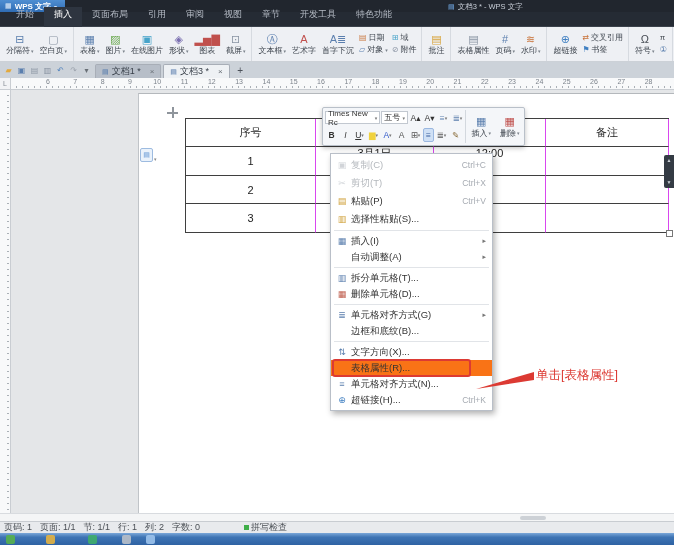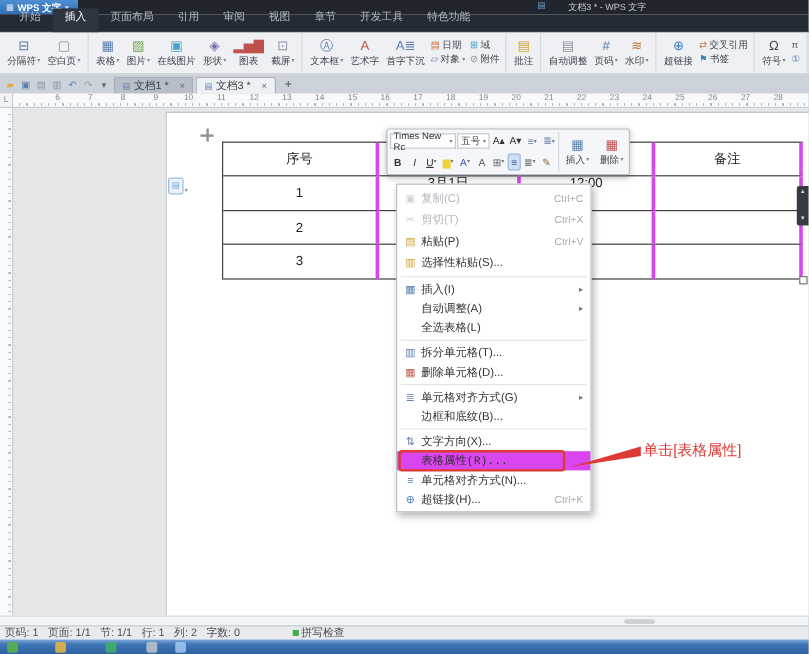--- a/index.html
+++ b/index.html
@@ -5,21 +5,21 @@
   html,body{margin:0;padding:0;background:#9aa0a8;}
   .screen{position:relative;width:674px;height:545px;overflow:hidden;
     font-family:"Liberation Sans","DejaVu Sans",sans-serif;background:#e4e6e8;
     -webkit-font-smoothing:antialiased;}
   
   .titlebar{position:absolute;left:0;top:0;width:674px;height:12px;background:#21262e;}
   .apptab{position:absolute;left:0;top:0;height:12px;padding:0 8px 0 5px;display:flex;align-items:center;gap:3px;
     background:linear-gradient(#4f8ed2,#2f6cb4);border-radius:0 0 3px 0;color:#fff;font-size:8px;font-weight:bold;}
   .apptab .wicon{font-size:7px;color:#dce9f8;}
   .apptab .caret{font-size:6px;color:#cfe0f5;}
-  .title-center{position:absolute;left:448px;top:1px;height:11px;display:flex;gap:19px;
+  .title-center{position:absolute;left:448px;top:1px;height:11px;display:flex;align-items:center;gap:3px;
     color:#c7cdd6;font-size:7.5px;}
   .title-center .dicon{color:#6fa6e0;font-size:7px;}
   
   .menubar{position:absolute;left:0;top:12px;width:674px;height:15px;background:#252b34;display:flex;align-items:center;
     padding-left:6px;gap:0;border-bottom:1px solid #3a414b;box-sizing:border-box;}
   .mtab{color:#b6bcc6;font-size:9px;padding:0 10px;height:25px;line-height:15px;cursor:default;}
   .mtab.active{color:#ffffff;background:#2e3540;}
   
   .ribbon{position:absolute;left:0;top:27px;width:674px;height:35px;background:#eef0f4;border-bottom:1px solid #ccd1d7;
     box-sizing:border-box;display:flex;align-items:stretch;overflow:hidden;white-space:nowrap;}
@@ -55,21 +55,21 @@
     box-sizing:border-box;}
   .vruler:after{content:"";position:absolute;top:0;left:7px;width:2px;height:100%;
     background:repeating-linear-gradient(to bottom,transparent 0 5px,#aab0b6 5px 6px);}
   
   .docarea{position:absolute;left:0;top:90px;width:674px;height:423px;background:#e4e6e8;}
   .page{position:absolute;left:138px;top:3px;width:536px;height:420px;background:#ffffff;
     border-left:1px solid #c0c4c8;border-top:1px solid #b4b8bc;box-sizing:border-box;}
   
   .dtable{position:absolute;left:185px;top:28px;border-left:1px solid #3f3f3f;border-top:1px solid #3f3f3f;z-index:1;}
   .trow{display:flex;}
-  .tcell{border-right:3px solid #d946ef;border-bottom:1px solid #3f3f3f;box-sizing:border-box;
+  .tcell{border-right:1px solid #d946ef;border-bottom:1px solid #3f3f3f;box-sizing:border-box;
     display:flex;align-items:center;justify-content:center;font-size:11px;color:#222;}
   .tcell.top{align-items:flex-start;line-height:13px;}
   .move-handle{position:absolute;left:167px;top:17px;width:11px;height:11px;z-index:1;}
   .move-handle i{position:absolute;background:#8f959c;}
   .move-handle .h{left:0;top:5px;width:11px;height:1.5px;}
   .move-handle .v{left:5px;top:0;width:1.5px;height:11px;}
   .resize-handle{position:absolute;left:666px;top:140px;width:5px;height:5px;border:1px solid #777;background:#fff;z-index:1;}
   .paste-opts{position:absolute;left:140px;top:58px;display:flex;align-items:flex-end;gap:1px;z-index:1;}
   .paste-opts .pbox{width:11px;height:12px;background:#eaf2fb;border:1px solid #9dbbe0;border-radius:2px;
     display:flex;align-items:center;justify-content:center;font-size:7px;color:#6f9fd8;}
@@ -99,21 +99,21 @@
   .ctxmenu{position:absolute;left:330px;top:63px;width:163px;background:#ffffff;border:1px solid #b9bfc8;
     box-shadow:2px 3px 6px rgba(0,0,0,.3);box-sizing:border-box;padding:2px 0;z-index:6;}
   .mi{position:relative;height:16px;display:flex;align-items:center;padding:0 6px 0 4px;}
   .mi.tall{height:18px;}
   .mi-icon{width:14px;font-size:9px;text-align:center;flex:none;}
   .mi-label{font-size:9.5px;color:#333;margin-left:2px;}
   .mi-short{margin-left:auto;font-size:8.5px;color:#a6abb2;}
   .mi-arrow{margin-left:auto;font-size:7px;color:#777;}
   .mi.disabled .mi-label{color:#b4b8bd;}
   .mi.disabled .mi-icon{opacity:.45;}
-  .mi.hl{background:#d946ef;font-family:Liberation Mono, monospace;}
+  .mi.hl{background:#f97316;}
   .msep{border-top:1px solid #e1e4e8;margin:2px 3px;}
   .redbox{position:absolute;left:1px;right:21px;top:-1px;bottom:-1px;border:2px solid #dc3a33;border-radius:3px;pointer-events:none;}
   
   .anno-arrow{position:absolute;left:470px;top:275px;width:80px;height:30px;z-index:7;}
   .callout{position:absolute;left:536px;top:277px;font-size:12.5px;color:#dc3a33;z-index:7;white-space:nowrap;}
   
   .hscroll{position:absolute;left:0;top:513px;width:674px;height:8px;background:#f4f5f6;border-top:1px solid #d8dbdf;box-sizing:border-box;}
   .hthumb{position:absolute;left:520px;top:2px;width:26px;height:4px;background:#cdd1d6;border-radius:2px;}
   .statusbar{position:absolute;left:0;top:521px;width:674px;height:12px;background:#e8eaed;border-top:1px solid #c8ccd1;
     box-sizing:border-box;display:flex;align-items:center;padding-left:4px;gap:8px;font-size:9px;color:#4a4f55;}
@@ -258,21 +258,21 @@
           <span class="rb-ic" style="color: rgb(215, 163, 59);">▤</span>
           <div class="rb-label">
             <span>批注</span>
           </div>
         </div>
       </div>
       <div class="rb-group">
         <div class="rb-big">
           <span class="rb-ic" style="color: rgb(138, 148, 163);">▤</span>
           <div class="rb-label">
-            <span>自动调整</span>
+            <span>表格属性</span>
           </div>
         </div>
         <div class="rb-big">
           <span class="rb-ic" style="color: rgb(91, 127, 174);">#</span>
           <div class="rb-label">
             <span>页码</span>
             <span class="rb-caret">▾</span>
           </div>
         </div>
         <div class="rb-big">
@@ -519,24 +519,20 @@
         <div class="mi">
           <span class="mi-icon" style="color: rgb(91, 127, 174);">▦</span>
           <span class="mi-label">插入(I)</span>
           <span class="mi-arrow">▸</span>
         </div>
         <div class="mi">
           <span class="mi-icon"></span>
           <span class="mi-label">自动调整(A)</span>
           <span class="mi-arrow">▸</span>
         </div>
-        <div class="mi">
-          <span class="mi-icon"></span>
-          <span class="mi-label">全选表格(L)</span>
-        </div>
         <div class="msep"></div>
         <div class="mi">
           <span class="mi-icon" style="color: rgb(91, 127, 174);">▥</span>
           <span class="mi-label">拆分单元格(T)...</span>
         </div>
         <div class="mi">
           <span class="mi-icon" style="color: rgb(192, 96, 80);">▦</span>
           <span class="mi-label">删除单元格(D)...</span>
         </div>
         <div class="msep"></div>

